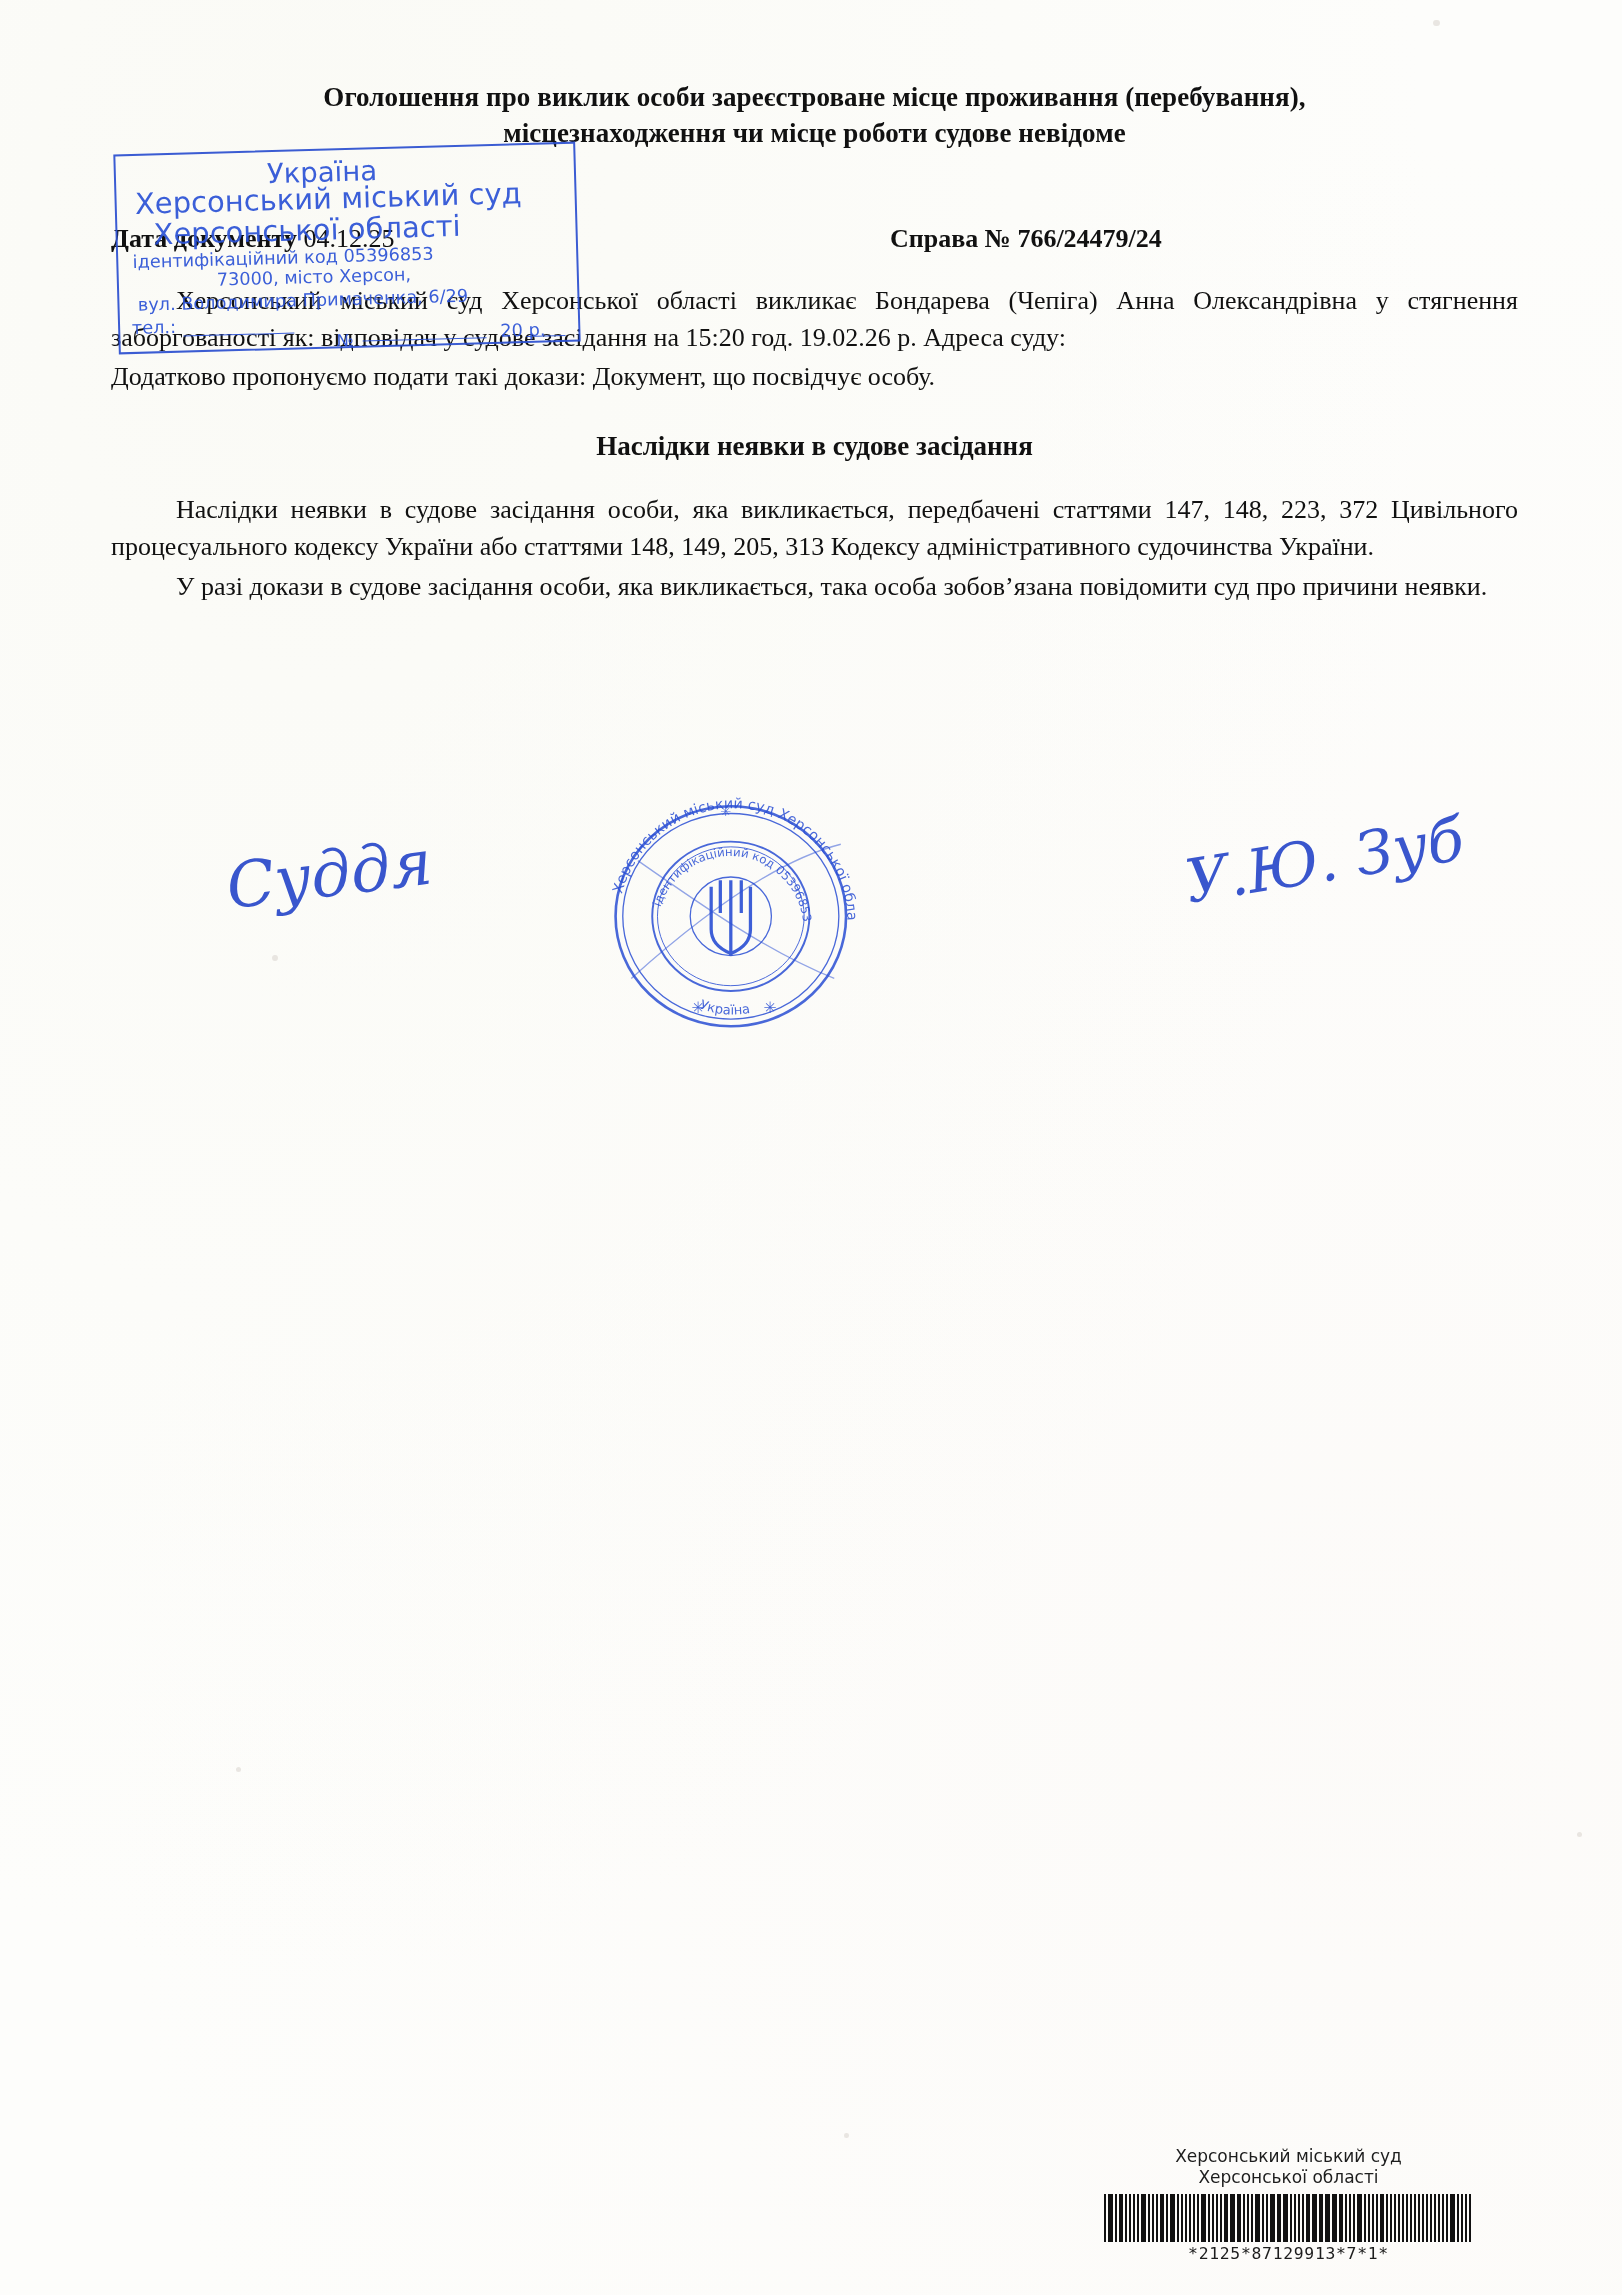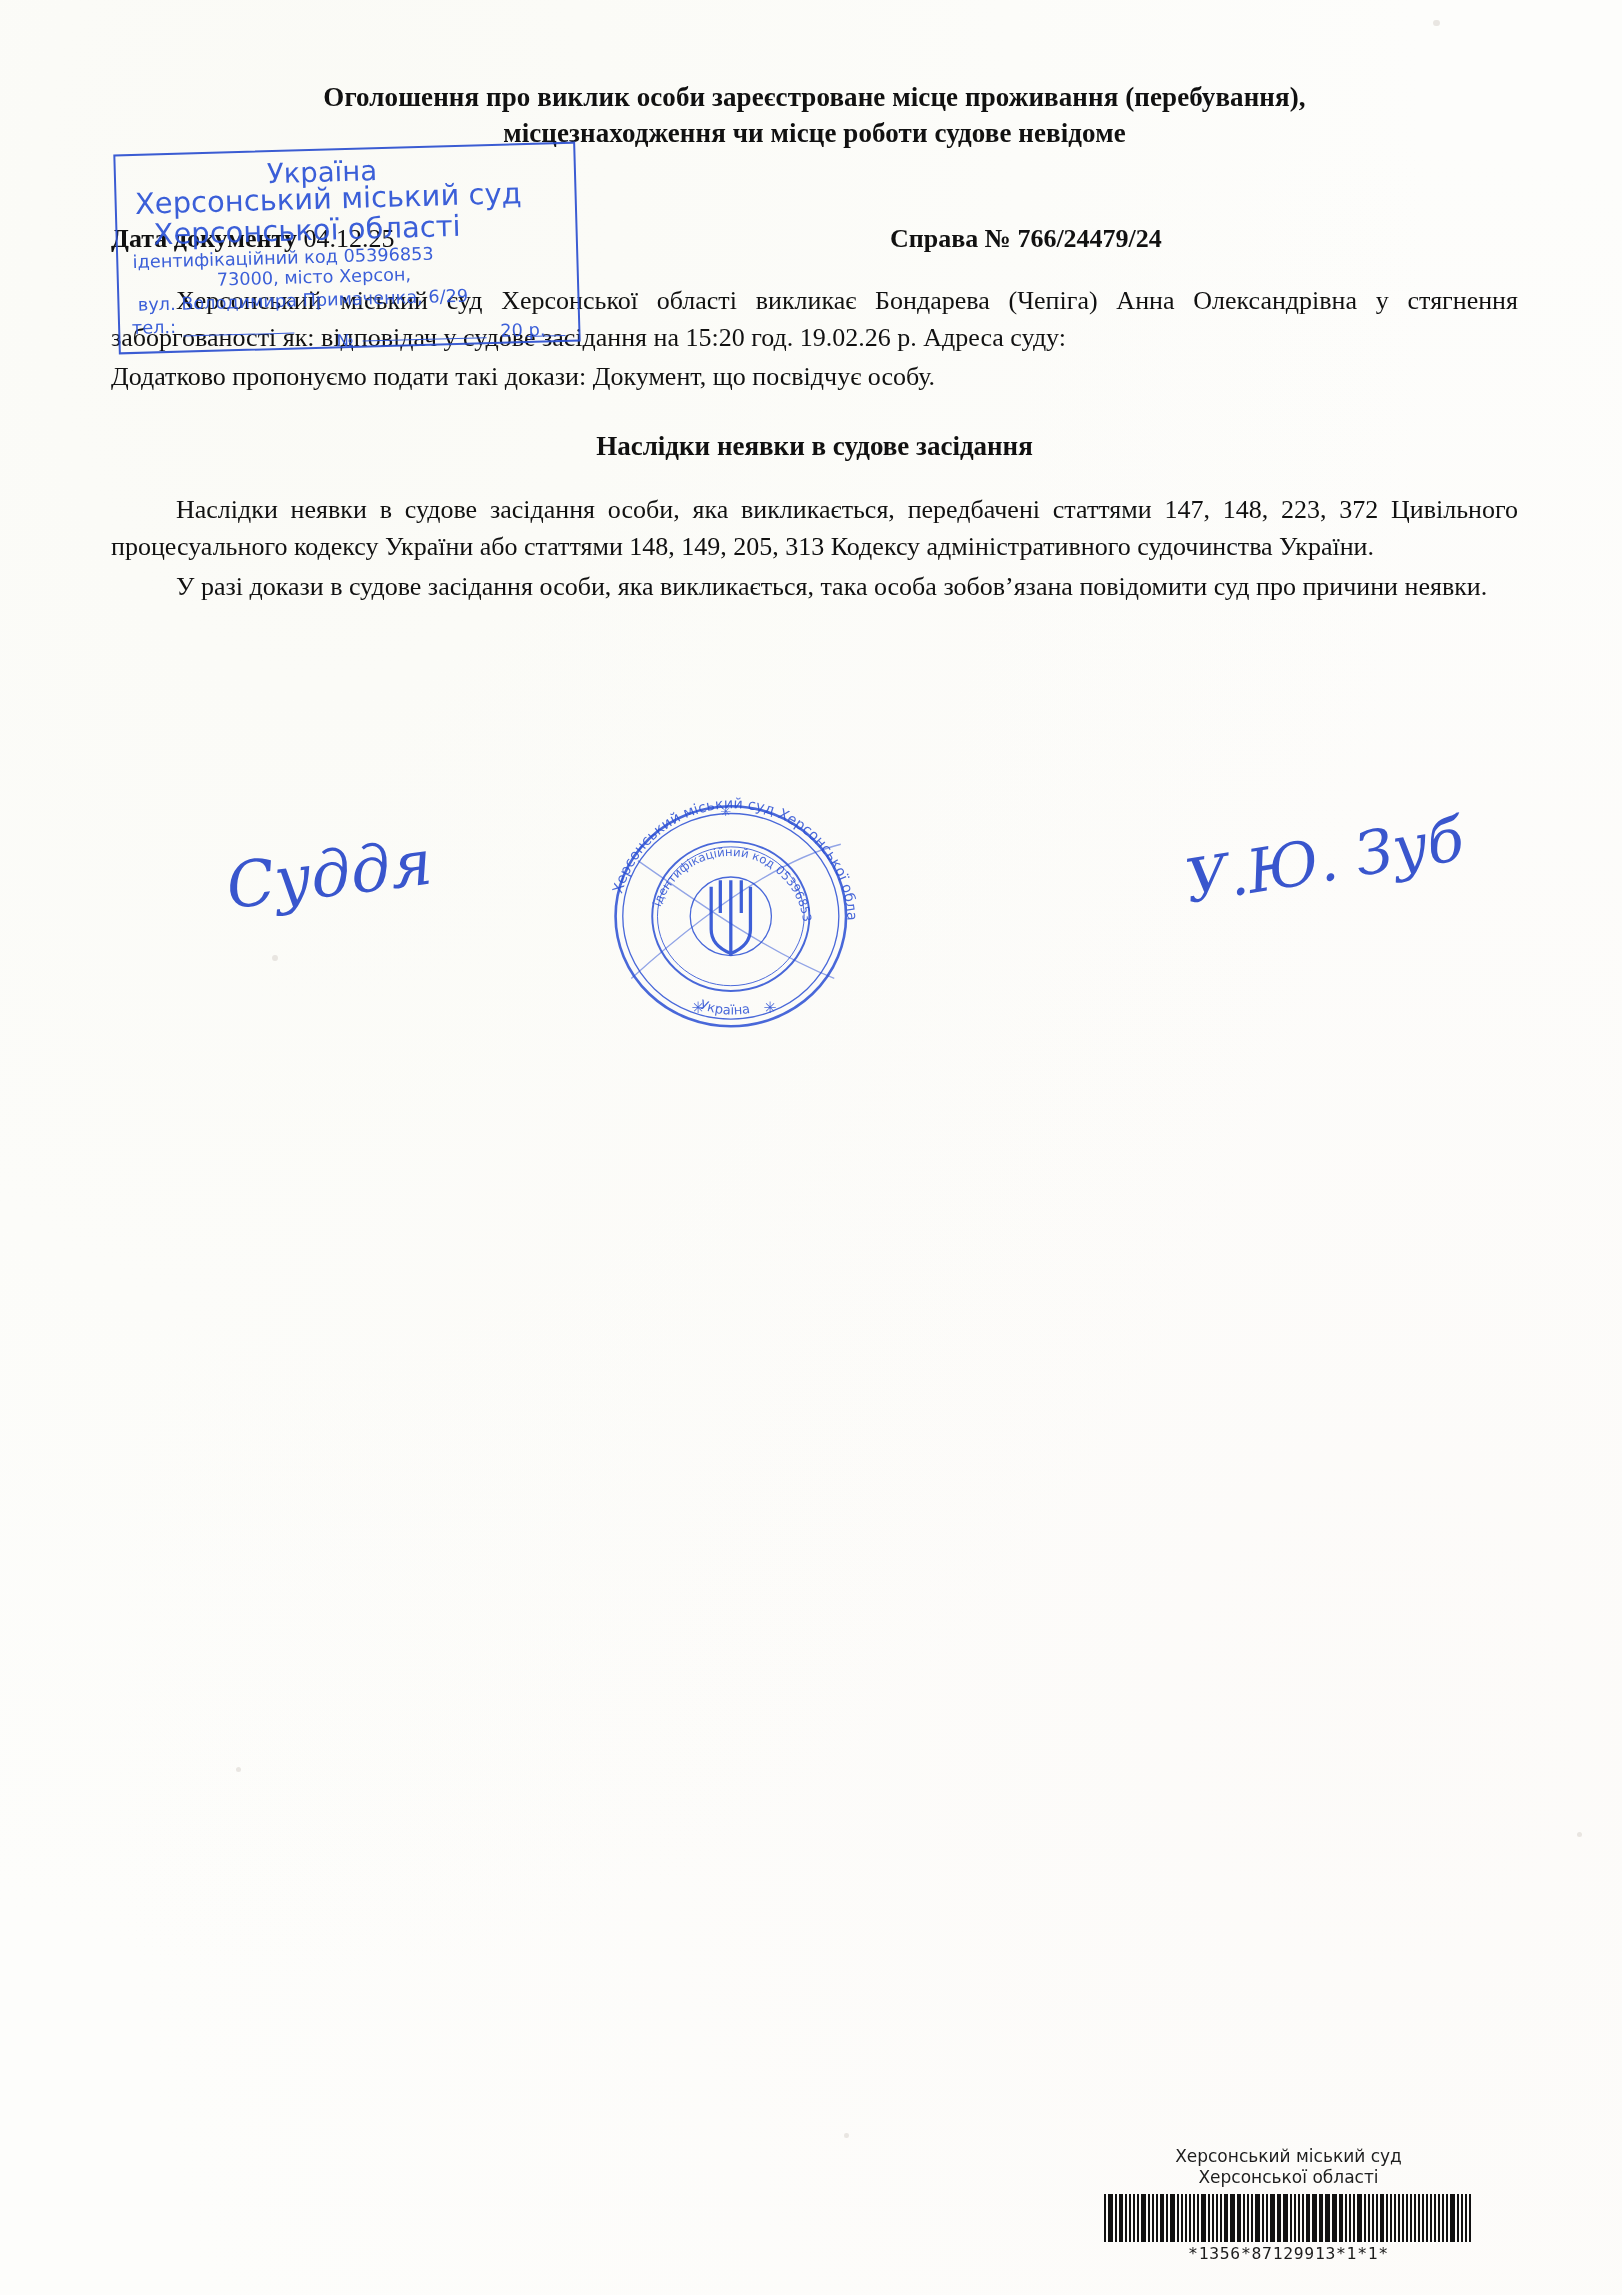--- a/index.html
+++ b/index.html
@@ -368,16 +368,16 @@
         <i style="width: 2px;"></i>
         <i style="width: 2px;"></i>
         <i style="width: 2px;"></i>
         <i style="width: 2px;"></i>
         <i style="width: 4.6px;"></i>
         <i style="width: 2px;"></i>
         <i style="width: 2px;"></i>
         <i style="width: 2px;"></i>
         <i style="width: 2px;"></i>
       </div>
-    <div class="barcode-text">*1356*87129913*1*1*</div>
+    <div class="barcode-text">*2125*87129913*7*1*</div>
   </div>
 </div>
 
 
 </body></html>

